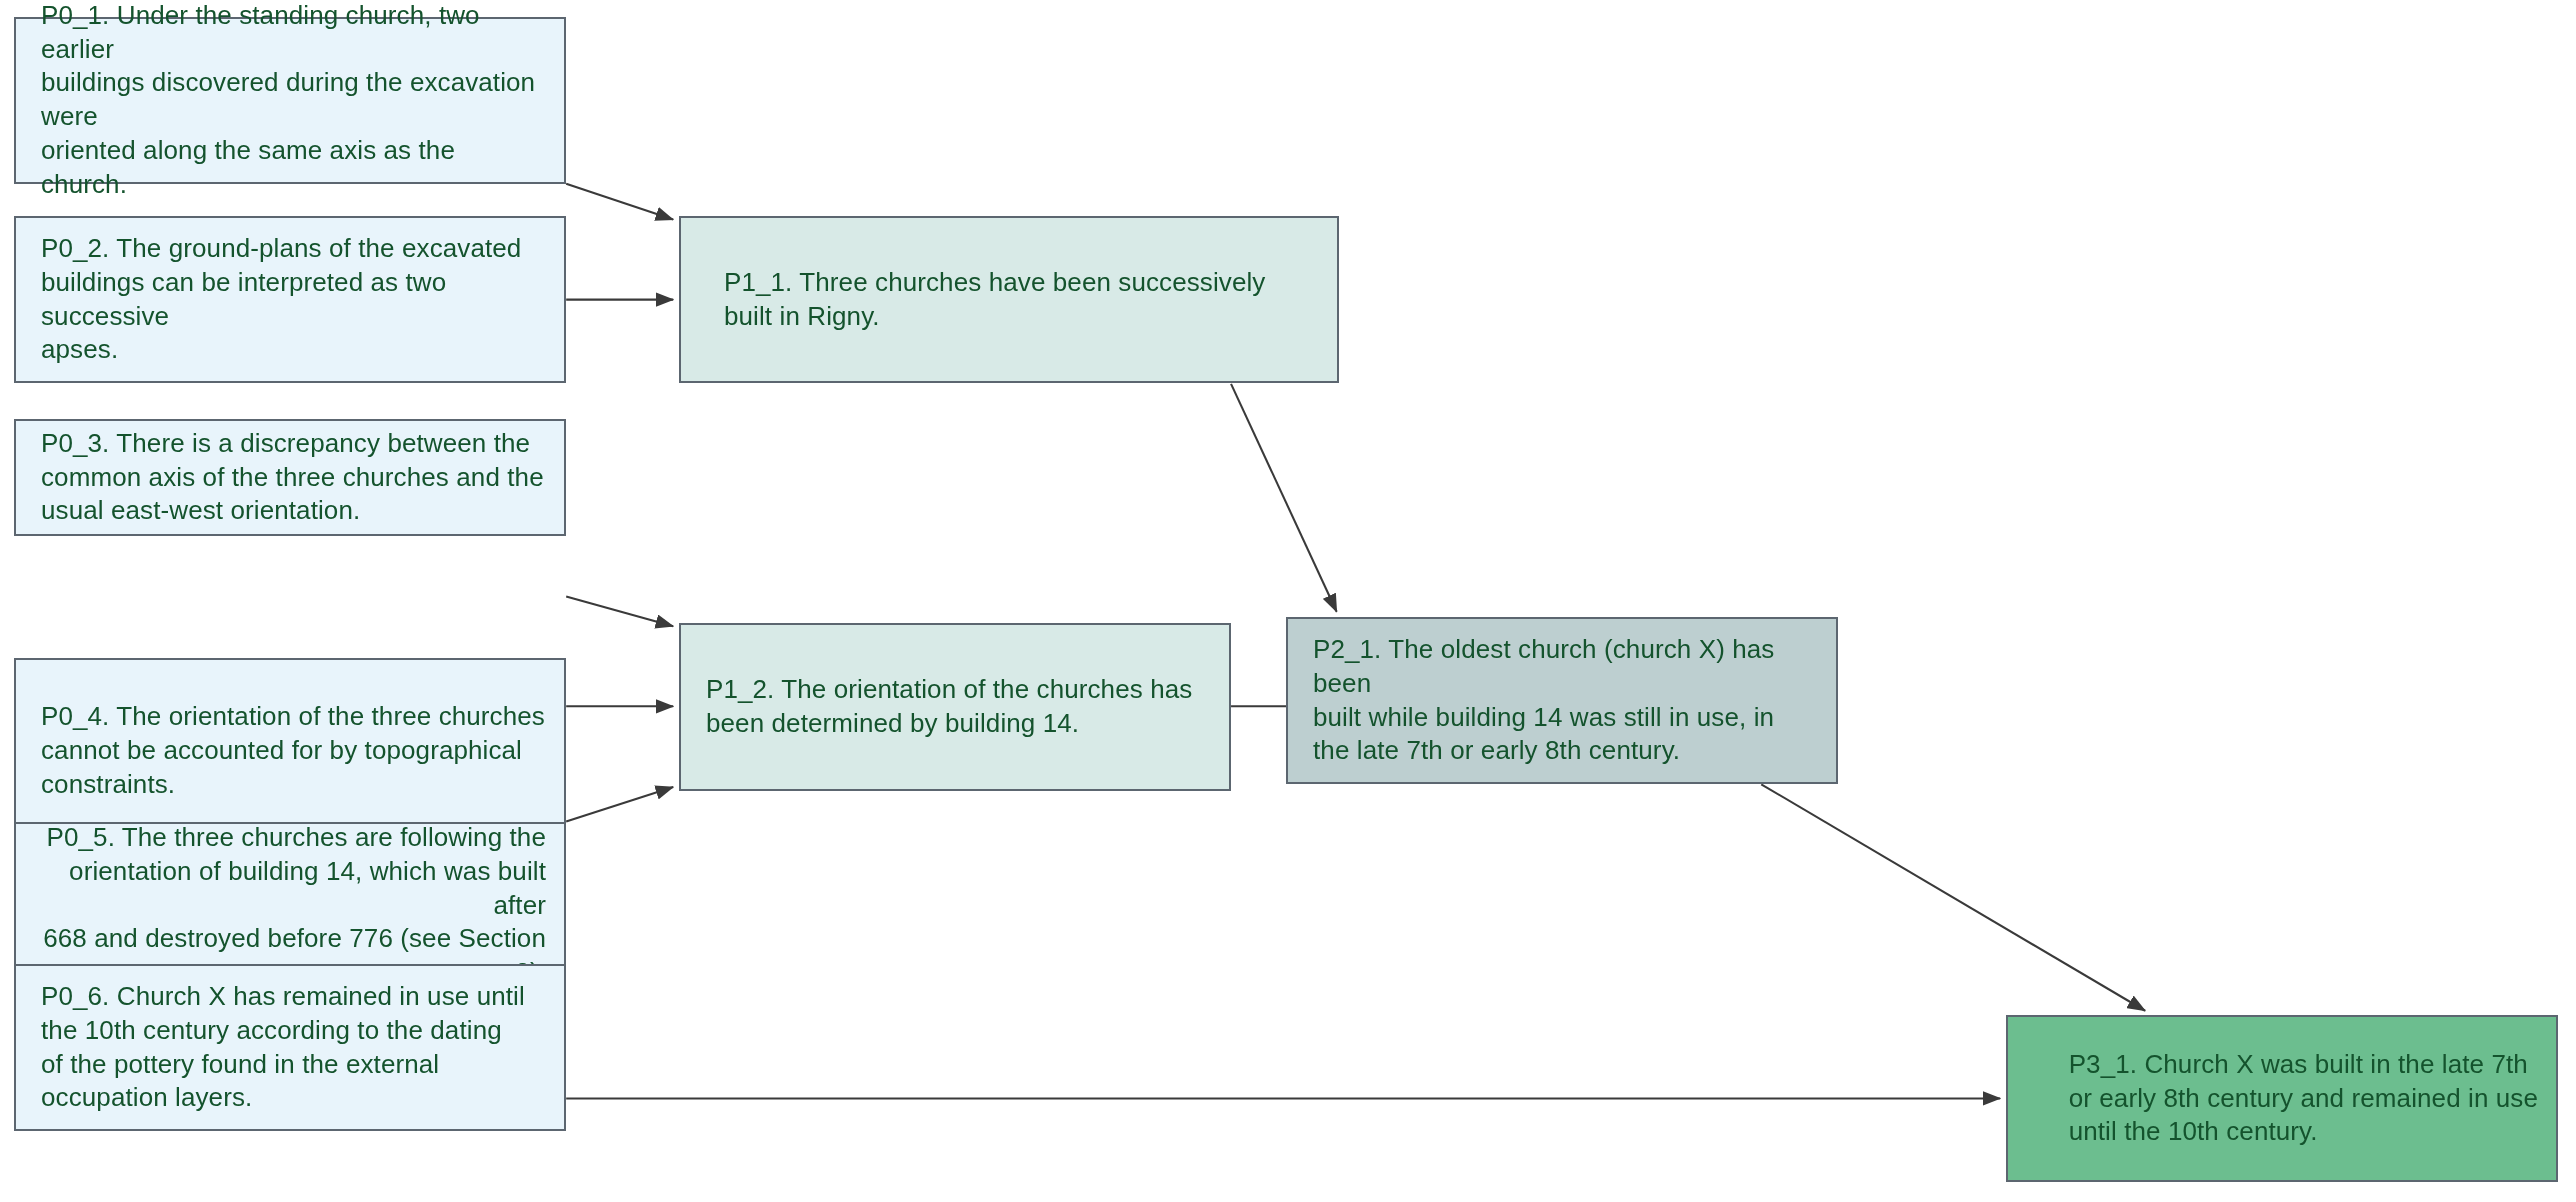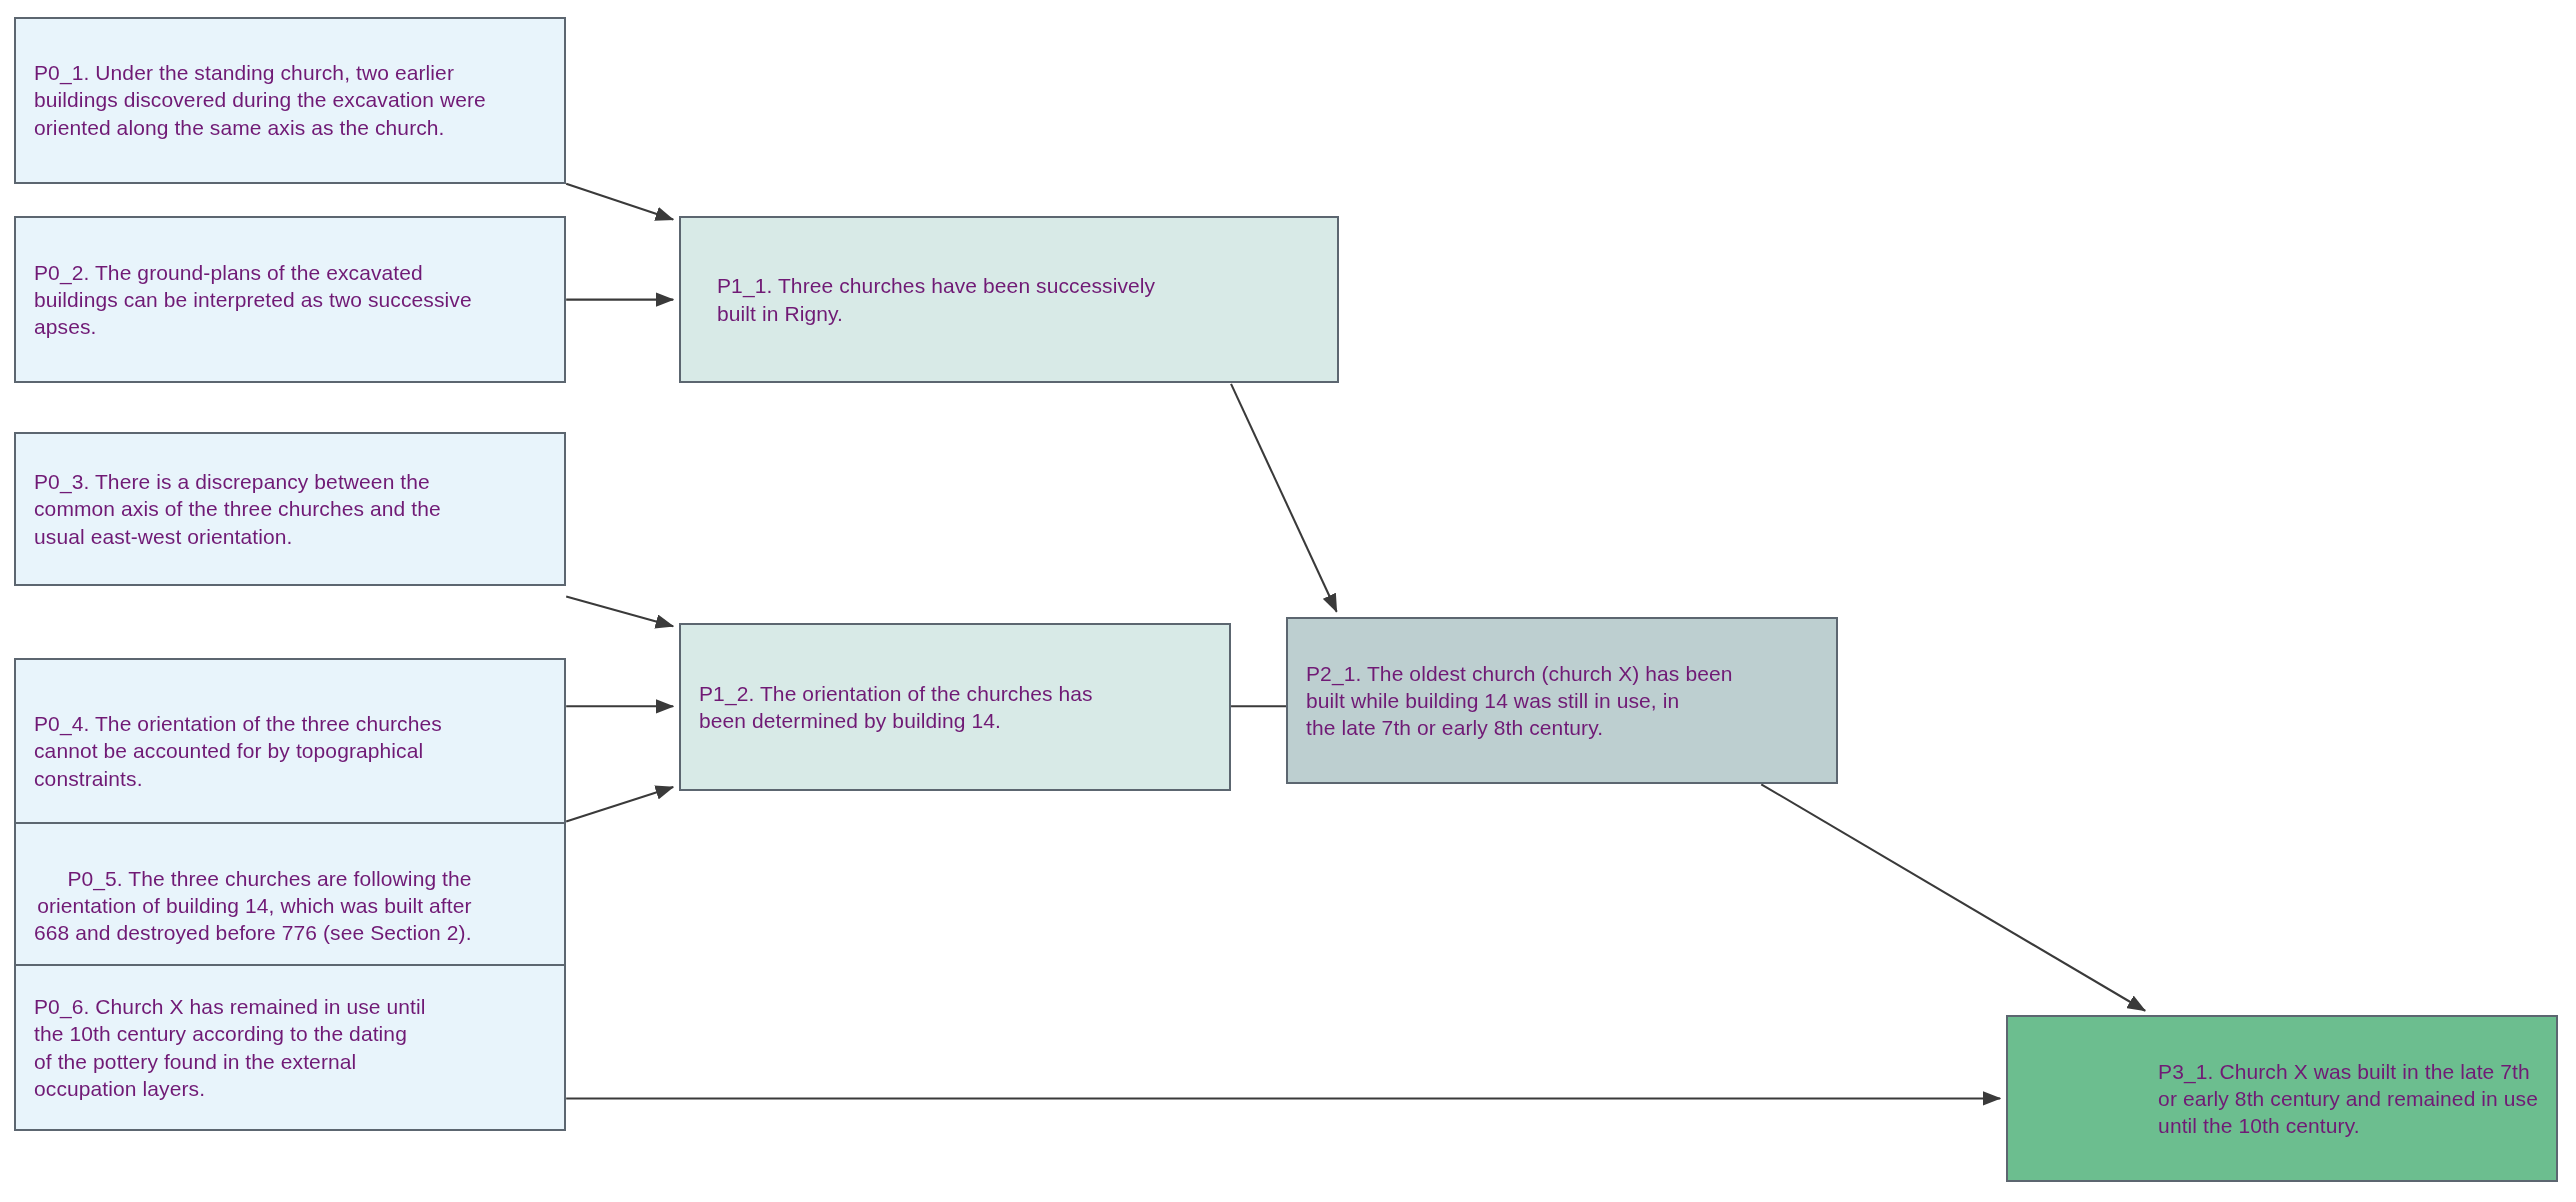--- a/index.html
+++ b/index.html
@@ -27,25 +27,26 @@
     position: absolute;
     box-sizing: border-box;
     border: 2.1px solid #5c6670;
     display: flex;
     align-items: center;
     justify-content: flex-start;
     padding: 0 18px;
     z-index: 2;
   }
   .node .node-text {
-    font-size: 21px;
+    font-size: 26px;
     line-height: 1.30;
-    color: #701a75;
+    color: #14532d;
     white-space: pre-line;
     letter-spacing: 0.1px;
+    margin-left: 7px;
   }
   .level0 { background: #e8f4fb; }
   .level1 { background: #d8eae7; }
   .level2 { background: #bdcfd0; }
   .level3 { background: #6cbe8f; }
 </style>
 </head>
 <body>
 
 <div id="canvas">
@@ -73,21 +74,21 @@
       <div class="node level0" style="left: 14px; top: 16.6px; width: 552px; height: 167px;">
         <div class="node-text">P0_1. Under the standing church, two earlier
 buildings discovered during the excavation were
 oriented along the same axis as the church.</div>
       </div>
       <div class="node level0" style="left: 14px; top: 216px; width: 552px; height: 167px;">
         <div class="node-text">P0_2. The ground-plans of the excavated
 buildings can be interpreted as two successive
 apses.</div>
       </div>
-      <div class="node level0" style="left: 14px; top: 432px; width: 552px; height: 154px;">
+      <div class="node level0" style="left: 14px; top: 419px; width: 552px; height: 117px;">
         <div class="node-text">P0_3. There is a discrepancy between the
 common axis of the three churches and the
 usual east-west orientation.</div>
       </div>
       <div class="node level0" style="left: 14px; top: 658px; width: 552px; height: 186px;">
         <div class="node-text">P0_4. The orientation of the three churches
 cannot be accounted for by topographical
 constraints.</div>
       </div>
       <div class="node level0" style="left: 14px; top: 822px; width: 552px; height: 167px; text-align: right;">

